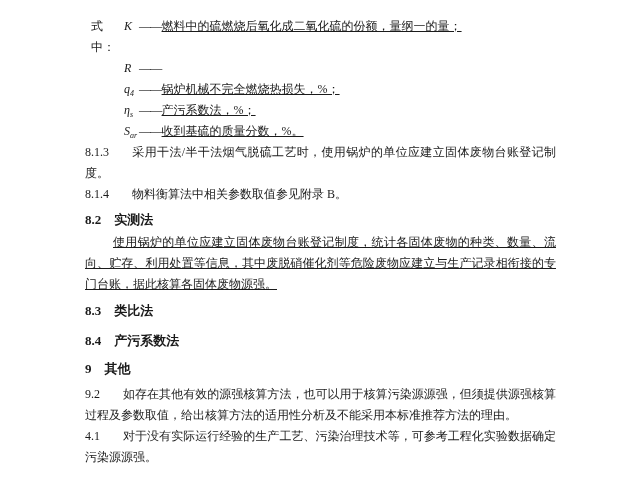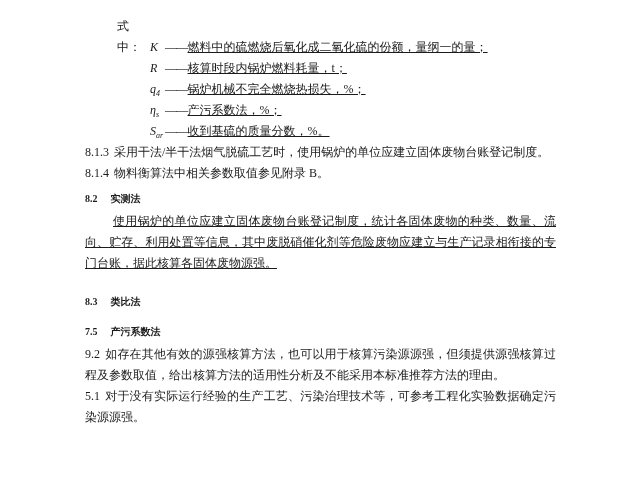--- a/index.html
+++ b/index.html
@@ -13,42 +13,42 @@
     width: 640px; height: 504px;
     padding: 16px 84px 0 85px;
     font-family: "Liberation Serif", "DejaVu Serif", serif;
     font-size: 12px;
     line-height: 21px;
     color: #1b1b1b;
   }
   p { margin: 0; }
 
   
-  .vrow { display: flex; align-items: flex-end; padding-left: 6px; margin-left: 26px; }
+  .vrow { display: flex; align-items: flex-start; padding-left: 6px; }
   .wlabel { flex: 0 0 33px; }
   .sym { flex: 0 0 15px; font-style: italic; white-space: nowrap; }
   .sym sub { font-size: 8px; line-height: 0; }
   .dash { flex: 0 0 auto; letter-spacing: -0.06em; }
   .def { flex: 1; white-space: nowrap; text-decoration: underline; }
 
   
   .clause { text-align: justify; }
-  .cnum { margin-right: 5px; }
+  .cnum { margin-right: 23px; }
 
   
   .heading {
-    margin: 0; font-size: 10px; font-weight: 700;
+    margin: 0; font-size: 13px; font-weight: 700;
     font-family: "Liberation Sans", "DejaVu Sans", sans-serif;
   }
   .heading .h-num {
     font-family: "Liberation Serif", "DejaVu Serif", serif;
     margin-right: 13px; font-weight: 700;
   }
   .h82 { margin: 4px 0 2px 0; }
-  .h83 { margin: 17px 0 2px 0; }
+  .h83 { margin: 5px 0 2px 0; }
   .h84 { margin: 9px 0 2px 0; }
   .h9  { margin: 7px 0 5px 0; }
 
   .body-para { text-align: justify; text-indent: 28px; text-decoration: underline; }
   .ref-para  { text-indent: 28px; }
   .c92 { margin-top: 2px; }
 </style>
 </head>
 <body>
 
@@ -60,21 +60,20 @@
       <span class="wlabel">式中：</span>
       <span class="sym"><i>K</i><sub></sub></span>
       <span class="dash">——</span>
       <span class="def">燃料中的硫燃烧后氧化成二氧化硫的份额，量纲一的量；</span>
     </div>
 
     <div class="vrow">
       <span class="wlabel"></span>
       <span class="sym"><i>R</i><sub></sub></span>
       <span class="dash">——</span>
-      <span class="def">核算时段内锅炉燃料耗量，t；</span>
     </div>
 
     <div class="vrow">
       <span class="wlabel"></span>
       <span class="sym"><i>q</i><sub>4</sub></span>
       <span class="dash">——</span>
       <span class="def">锅炉机械不完全燃烧热损失，%；</span>
     </div>
 
     <div class="vrow">
@@ -93,19 +92,20 @@
   </div>
 
   <p class="clause"><span class="cnum">8.1.3</span><span>采用干法/半干法烟气脱硫工艺时，使用锅炉的单位应建立固体废物台账登记制度。</span></p>
   <p class="clause"><span class="cnum">8.1.4</span><span>物料衡算法中相关参数取值参见附录 B。</span></p>
 
   <h3 class="heading h82"><span class="h-num">8.2</span><span class="h-title">实测法</span></h3>
   <p class="body-para">使用锅炉的单位应建立固体废物台账登记制度，统计各固体废物的种类、数量、流向、贮存、利用处置等信息，其中废脱硝催化剂等危险废物应建立与生产记录相衔接的专门台账，据此核算各固体废物源强。</p>
 
   <h3 class="heading h83"><span class="h-num">8.3</span><span class="h-title">类比法</span></h3>
 
-  <h3 class="heading h84"><span class="h-num">7.5</span><span class="h-title">产污系数法</span></h3>
+  <h3 class="heading h84"><span class="h-num">8.4</span><span class="h-title">产污系数法</span></h3>
 
+  <h3 class="heading h9"><span class="h-num">9</span><span class="h-title">其他</span></h3>
 
   <p class="clause c92"><span class="cnum">9.2</span><span>如存在其他有效的源强核算方法，也可以用于核算污染源源强，但须提供源强核算过程及参数取值，给出核算方法的适用性分析及不能采用本标准推荐方法的理由。</span></p>
-  <p class="clause"><span class="cnum">5.1</span><span>对于没有实际运行经验的生产工艺、污染治理技术等，可参考工程化实验数据确定污染源源强。</span></p>
+  <p class="clause"><span class="cnum">4.1</span><span>对于没有实际运行经验的生产工艺、污染治理技术等，可参考工程化实验数据确定污染源源强。</span></p>
 
 </div>
 
 </body></html>

